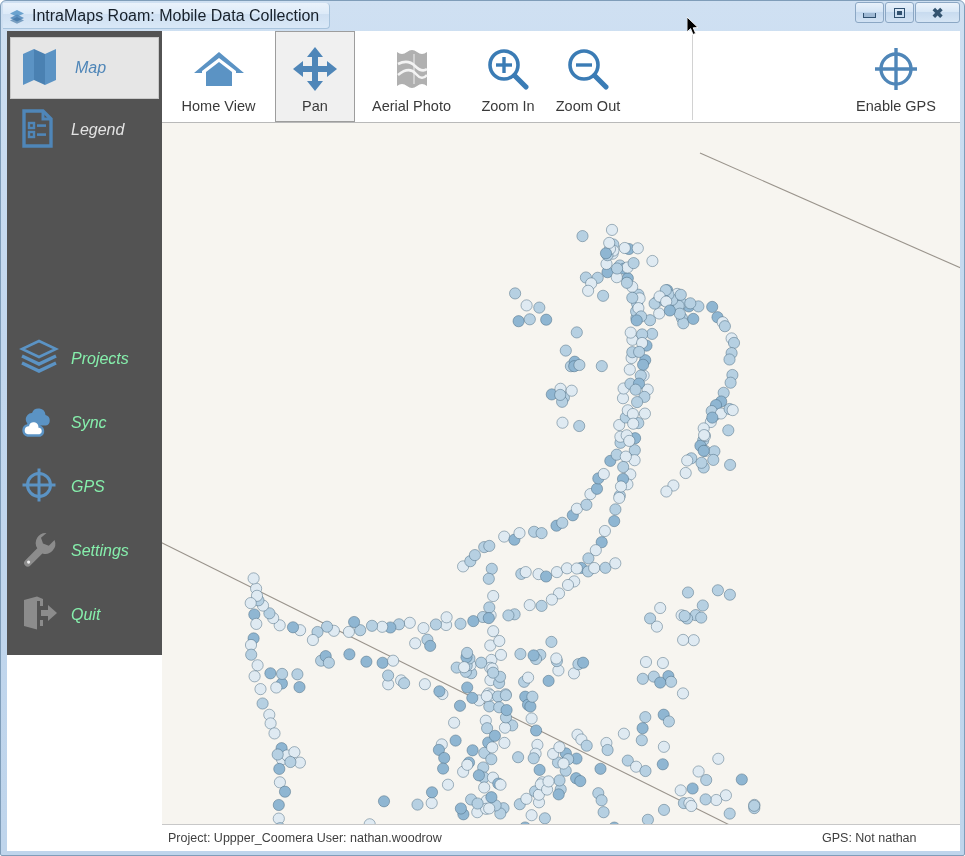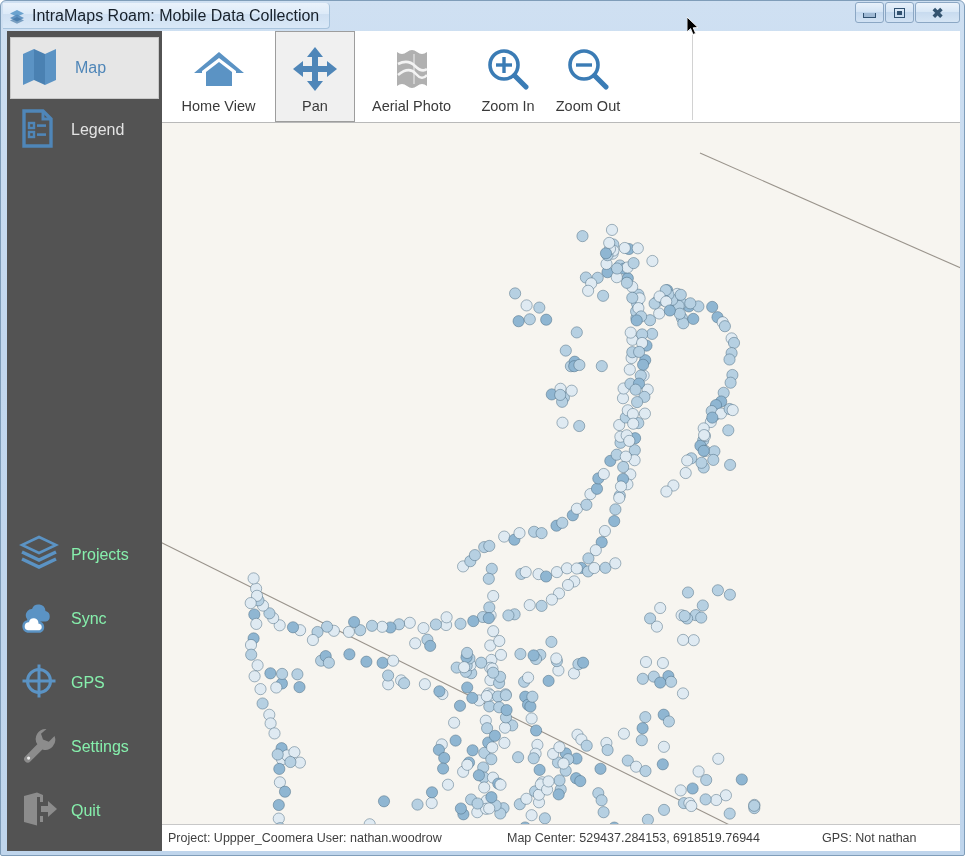--- a/index.html
+++ b/index.html
@@ -119,22 +119,23 @@
     height: 820px;
     background: #ffffff;
     overflow: hidden;
   }
 
   
   .sidebar {
     position: absolute;
     left: 0; top: 0;
     width: 155px;
-    height: 820px;
+    height: 624px;
     background: #535353;
+    font-style: italic;
   }
   .side-item {
     display: flex;
     align-items: center;
     height: 62px;
     box-sizing: border-box;
     padding-left: 8px;
     color: #e3e3e3;
     font-size: 16px;
     position: relative;
@@ -432,20 +433,32 @@
               <line x1="31.5" y1="31.5" x2="43" y2="43" stroke="#3b7cb5" stroke-width="5.2" stroke-linecap="round"></line>
             </svg>
           </span>
           <span class="tool-label">Zoom Out</span>
         </div>
 
       </div>
 
       <div class="tool-sep"></div>
 
+      <div class="tool-right">
+        <div class="tool-btn">
+          <span class="tool-icon">
+            <svg width="52" height="52" viewBox="0 0 52 52">
+              <circle cx="26" cy="26" r="15" fill="none" stroke="#4f86b8" stroke-width="3.4"></circle>
+              <line x1="26" y1="5" x2="26" y2="47" stroke="#4f86b8" stroke-width="3.4"></line>
+              <line x1="5" y1="26" x2="47" y2="26" stroke="#4f86b8" stroke-width="3.4"></line>
+            </svg>
+          </span>
+          <span class="tool-label">Enable GPS</span>
+        </div>
+      </div>
     </div>
 
     <div class="map-wrap">
       <svg class="map-svg" width="798" height="728" viewBox="0 0 798 728">
         <rect x="0" y="0" width="798" height="728" fill="#f7f5f0"></rect>
 
         <g stroke="#9a948c" stroke-width="1.1" fill="none">
           <line x1="538" y1="30" x2="810" y2="150"></line>
           <line x1="-10" y1="415" x2="620" y2="728"></line>
         </g>
@@ -968,21 +981,20 @@
             <circle cx="421.1" cy="539.7" r="5.6" fill="#8fb6d2" stroke="#4a6a80" stroke-width="0.9" stroke-opacity="0.55"></circle>
             <circle cx="394.9" cy="538.1" r="5.6" fill="#b6d0e2" stroke="#4a6a80" stroke-width="0.9" stroke-opacity="0.55"></circle>
             <circle cx="389.4" cy="518.9" r="5.6" fill="#b6d0e2" stroke="#4a6a80" stroke-width="0.9" stroke-opacity="0.55"></circle>
             <circle cx="394.3" cy="535.5" r="5.6" fill="#dfeaf2" stroke="#4a6a80" stroke-width="0.9" stroke-opacity="0.55"></circle>
           </g>
       </svg>
     </div>
 
     <div class="statusbar">
       <span class="status-left">Project: Uppper_Coomera  User: nathan.woodrow</span>
-      <span class="status-center">Map Center: 529437.284153, 6918519.76944</span>
       <span class="status-right">GPS: Not nathan</span>
     </div>
   </div>
 
   <span class="cursor">
     <svg width="14" height="20" viewBox="0 0 14 20">
       <polygon points="0,0 0,15 3.6,11.6 6,17.5 8.6,16.4 6.2,10.8 11,10.6" fill="#000000" stroke="#ffffff" stroke-width="0.9"></polygon>
     </svg>
   </span>
 </div>

